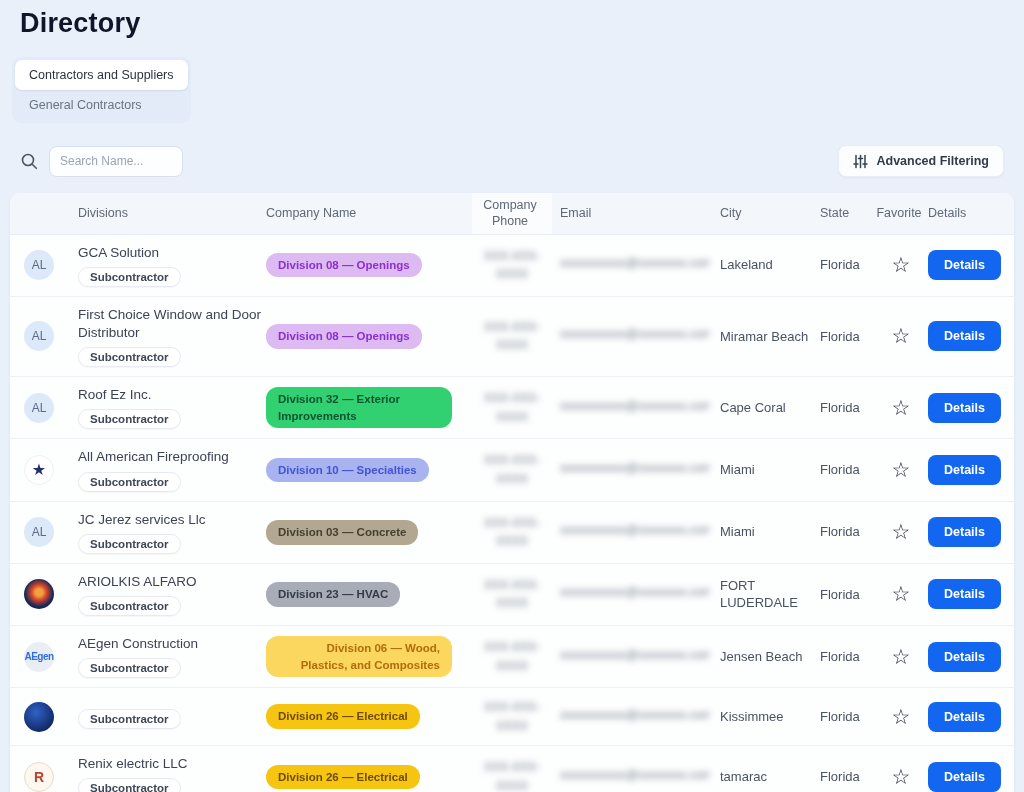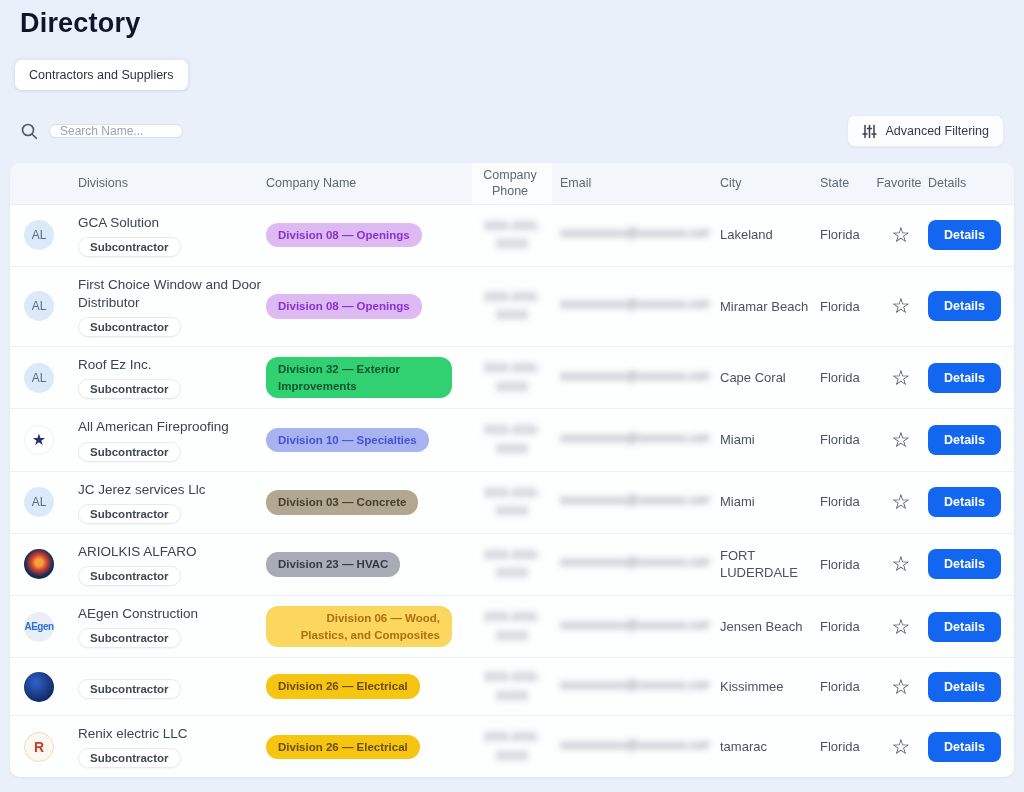--- a/index.html
+++ b/index.html
@@ -14,30 +14,31 @@
 
   .tabs-row { margin-top:18px; margin-left:-8px; }
   .tab-group { display:inline-flex; background:#e2ebf7; border-radius:9px; padding:3px;flex-direction:column; }
   .tab { font-size:12.5px; padding:8px 14px; border-radius:7px; color:#6a7382; cursor:pointer; white-space:nowrap; }
   .tab.active { background:#ffffff; color:#2a3342; font-weight:500; box-shadow:0 1px 2px rgba(20,40,80,.08); }
 
   .search-row { margin-top:22px; display:flex; align-items:center; justify-content:space-between; }
   .search-left { display:flex; align-items:center; gap:10px; }
   .search-icon { display:flex; align-items:center; }
   .search-input {
-    width:134px; height:14px; border:1px solid #d7e1ee; border-radius:8px;
+    width:134px; height:31px; border:1px solid #d7e1ee; border-radius:8px;
     background:#fdfeff; font-size:12px; color:#3b4252; padding:4px 10px;
     font-family:"Liberation Sans", sans-serif; outline:none;
   }
   .search-input::placeholder { color:#9aa4b4; }
   .filter-btn {
     display:flex; align-items:center; gap:8px; background:#fcfdff;
     border:1px solid #e7edf5; border-radius:8px; height:32px; padding:0 14px;
     font-size:12.5px; color:#333b4a; cursor:pointer; box-shadow:0 1px 2px rgba(20,40,80,.05);
     font-family:"Liberation Sans", sans-serif;
+    font-weight:bold;
   }
 
   .table-card {
     margin:16px -10px 0 -10px; background:#fdfefe; border-radius:10px;
     box-shadow:0 1px 3px rgba(30,50,90,.06); overflow:hidden;
   }
   .tgrid { display:grid; grid-template-columns:54px 188px 198px 96px 160px 100px 54px 54px 72px; align-items:center; padding:0 14px; }
   .thead { background:#f3f7fb; min-height:38px; border-bottom:1px solid #e8edf4; }
   .th { font-size:12.5px; color:#5f6875; font-weight:400; padding:4px 4px 4px 0; line-height:1.3; }
   .th.center { text-align:center; }
@@ -87,20 +88,21 @@
   }
 </style>
 </head>
 <body>
 
 <h1 class="page-title">Directory</h1>
 
 <div class="tabs-row">
   <div class="tab-group">
     <div class="tab active">Contractors and Suppliers</div>
+    <div class="tab">General Contractors</div>
   </div>
 </div>
 
 <div class="search-row">
   <div class="search-left">
     <span class="search-icon">
       <svg width="19" height="19" viewBox="0 0 19 19" fill="none" stroke="#4b5563" stroke-width="1.6" stroke-linecap="round">
         <circle cx="8" cy="8" r="5.5"></circle>
           <line x1="12.2" y1="12.2" x2="16.3" y2="16.3"></line>
       </svg>

